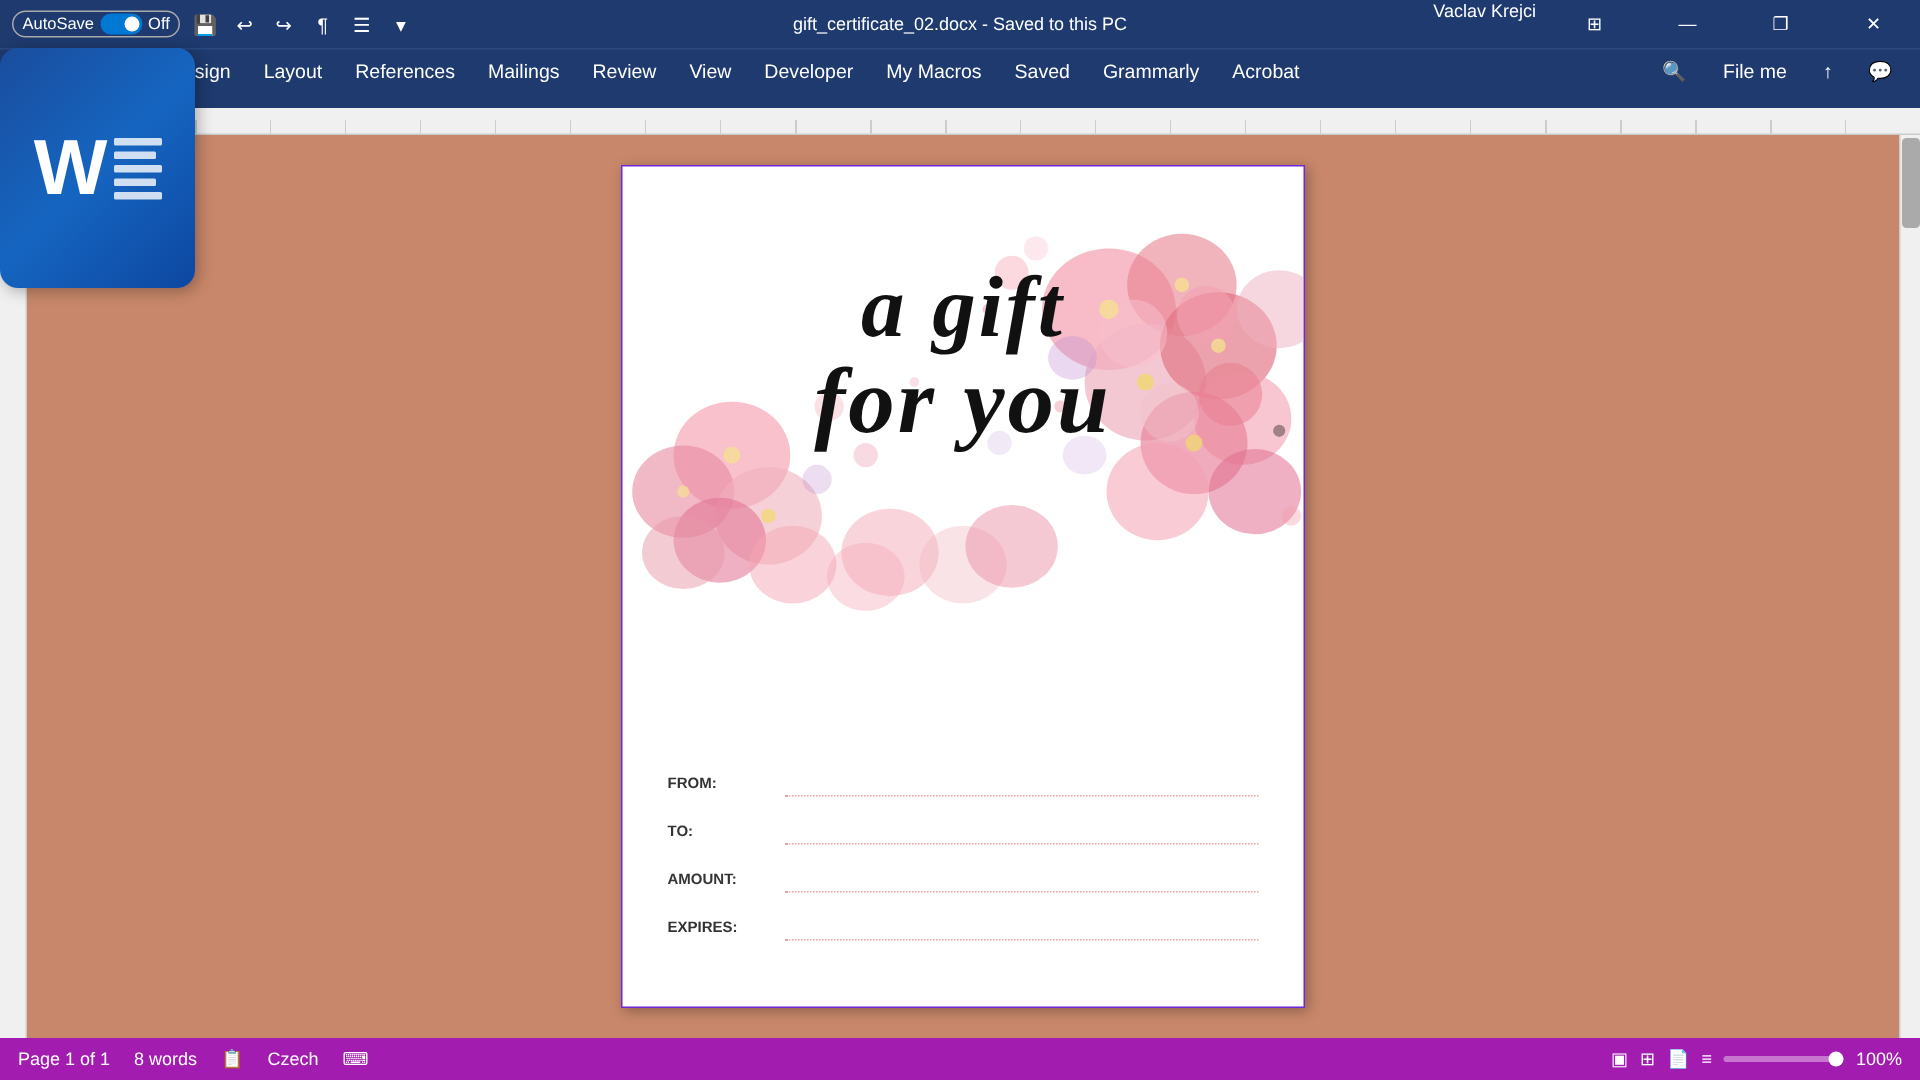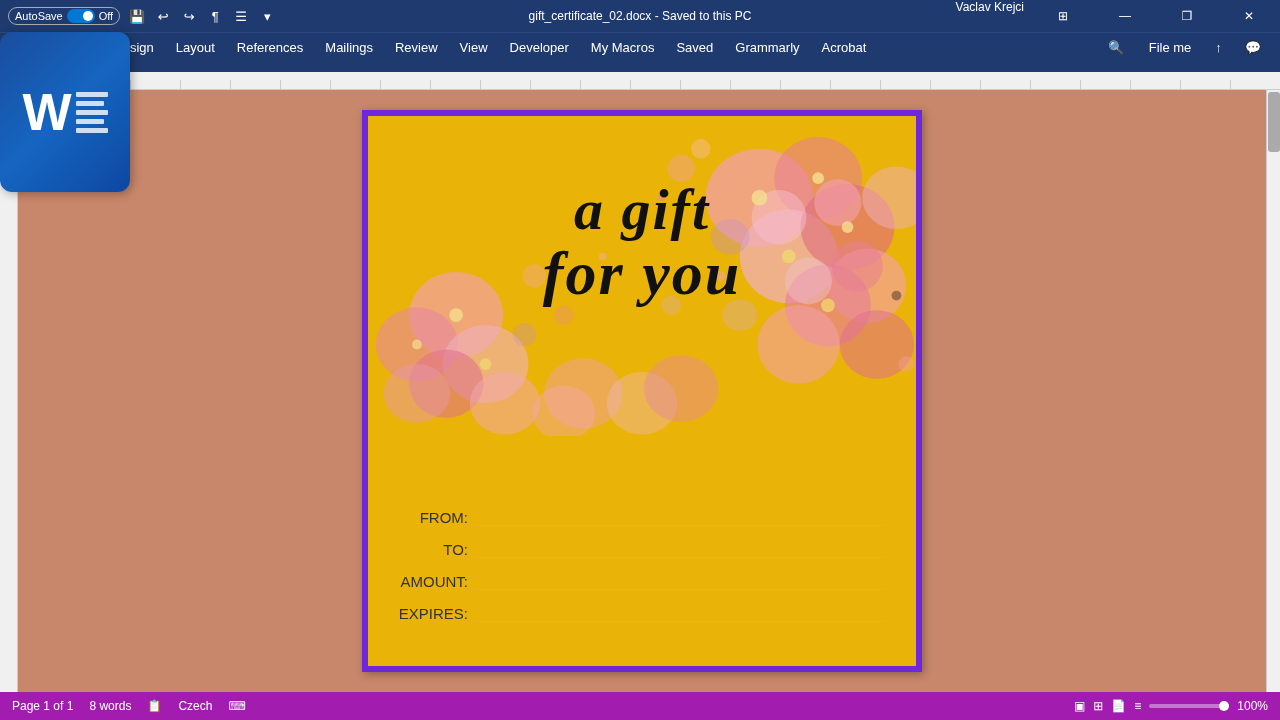--- a/index.html
+++ b/index.html
@@ -183,24 +183,24 @@
     .scrollbar-thumb {
       width: 12px;
       height: 60px;
       background: #aaa;
       border-radius: 3px;
       margin: 2px auto;
     }
 
     
     .doc-page {
-      width: 560px;
+      width: 456px;
       min-height: 520px;
-      background: #eab308;
-      border: 6px solid #6d28d9;
+      background: #ffffff;
+      border: 1px solid #6d28d9;
       box-shadow: 2px 2px 8px rgba(0,0,0,0.3);
       position: relative;
       overflow: hidden;
     }
 
     
     .floral-bg {
       position: absolute;
       top: 0;
       left: 0;
@@ -246,25 +246,24 @@
       left: 30px;
       right: 30px;
     }
     .form-row {
       display: flex;
       align-items: center;
       margin-bottom: 14px;
       gap: 8px;
     }
     .form-label {
-      font-size: 15px;
-      font-weight: normal;
+      font-size: 10px;
+      font-weight: bold;
       color: #333;
       width: 70px;
-      text-align: right;
       flex-shrink: 0;
     }
     .form-line {
       flex: 1;
       border-bottom: 1.5px dotted #e8a0a0;
       height: 18px;
     }
 
     
     .statusbar {

